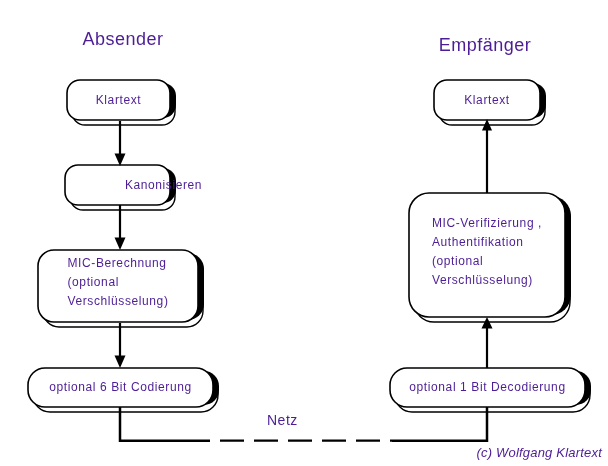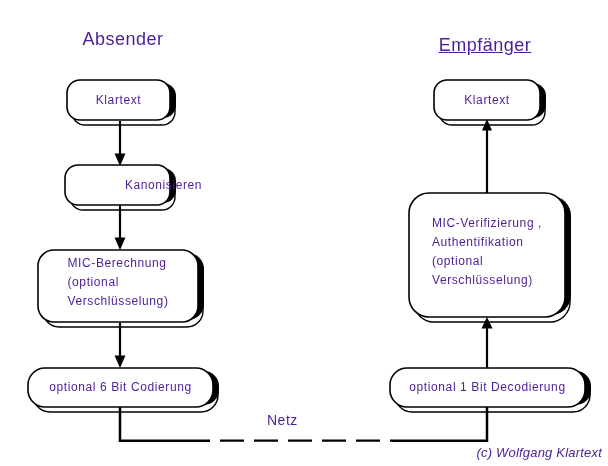--- a/index.html
+++ b/index.html
@@ -121,21 +121,21 @@
       <polygon class="arrow-head" points="481.5,328.5 492.5,328.5 487,317"></polygon>
     </g>
 
     <path class="rail" d="M120,407 L120,440.7 L210,440.7"></path>
     <line class="rail-dashed" x1="220" y1="440.7" x2="392" y2="440.7"></line>
     <path class="rail" d="M392,440.7 L487,440.7 L487,407"></path>
   </svg>
 
   <div class="txt heading" style="left:50px;top:29px;width:146px;">Absender</div>
 
-  <div class="txt heading" style="left:412px;top:35px;width:146px;text-decoration:underline;">Empfänger</div>
+  <div class="txt heading" style="left:412px;top:35px;width:146px;">Empfänger</div>
 
   <div class="txt box-label" style="left:67px;top:80px;width:103px;height:40px;">Klartext</div>
 
   <div class="txt box-label" style="left:65px;top:165px;width:105px;height:40px;padding-left:46px;">Kanonisieren</div>
 
   <div class="txt box-label multi" style="left:38px;top:250px;width:160px;height:72px;">MIC-Berechnung
 (optional
 Verschlüsselung)</div>
 
   <div class="txt box-label" style="left:28px;top:368px;width:185px;height:39px;">optional 6 Bit Codierung</div>

